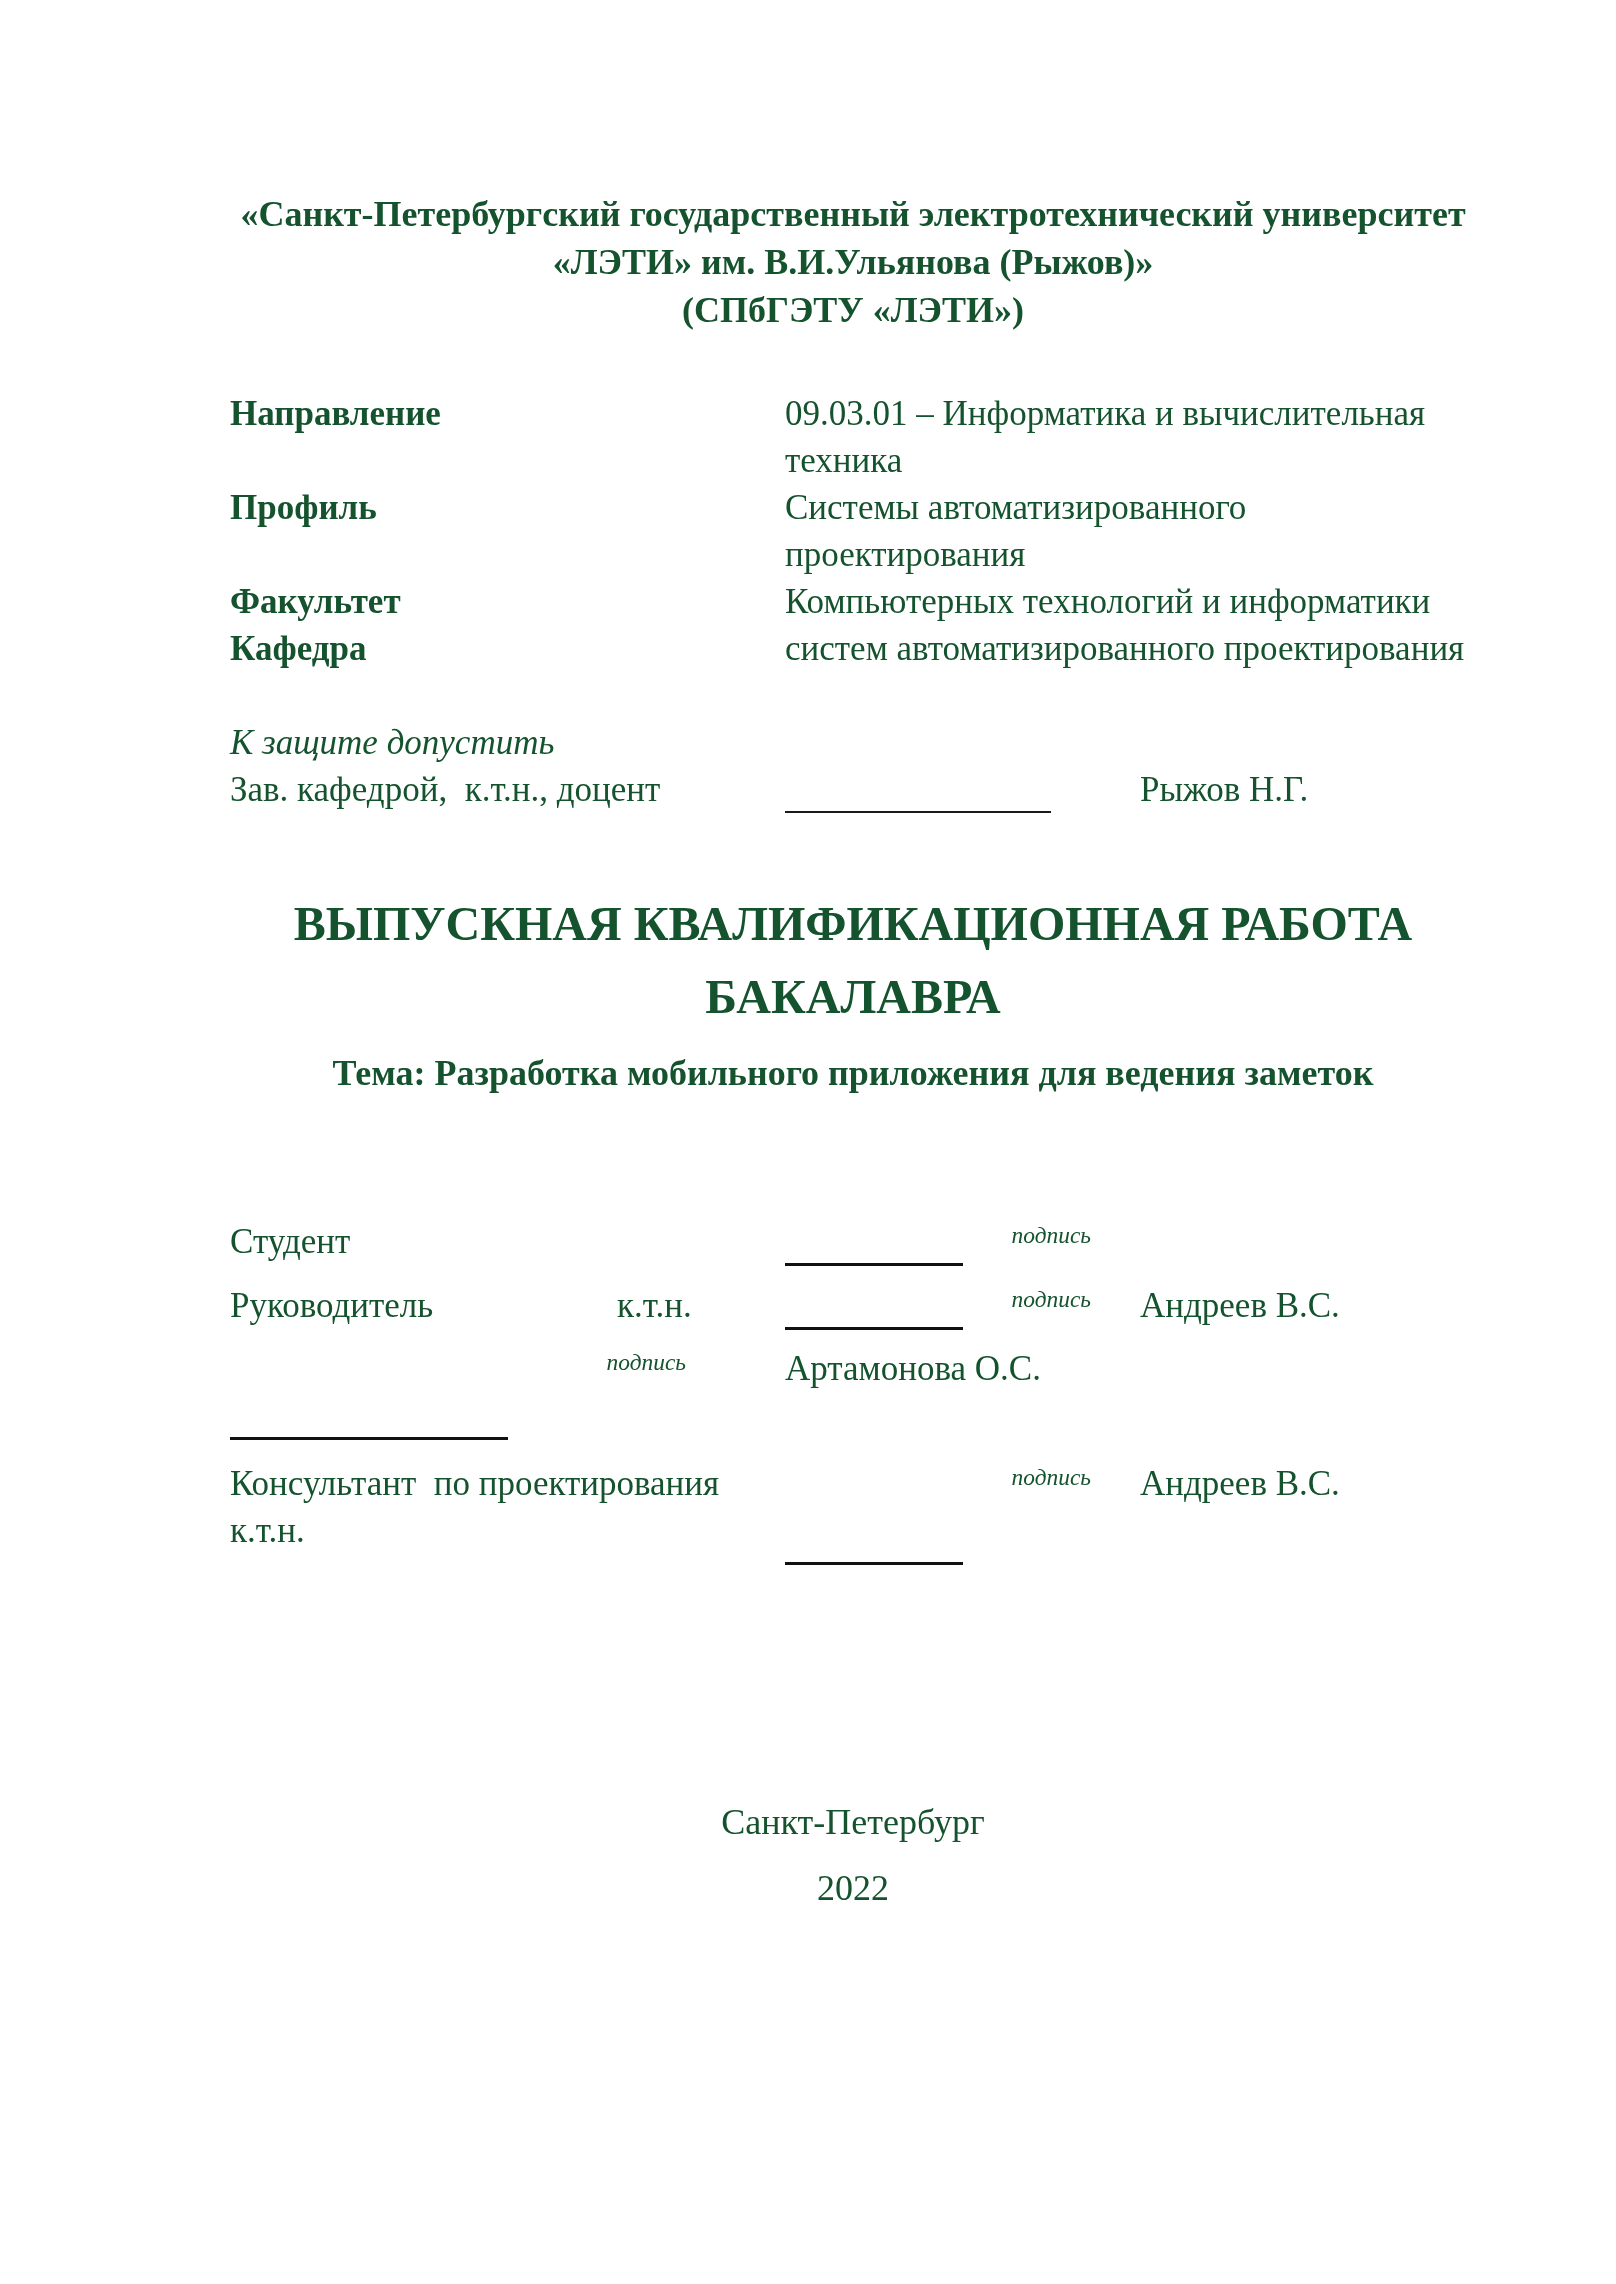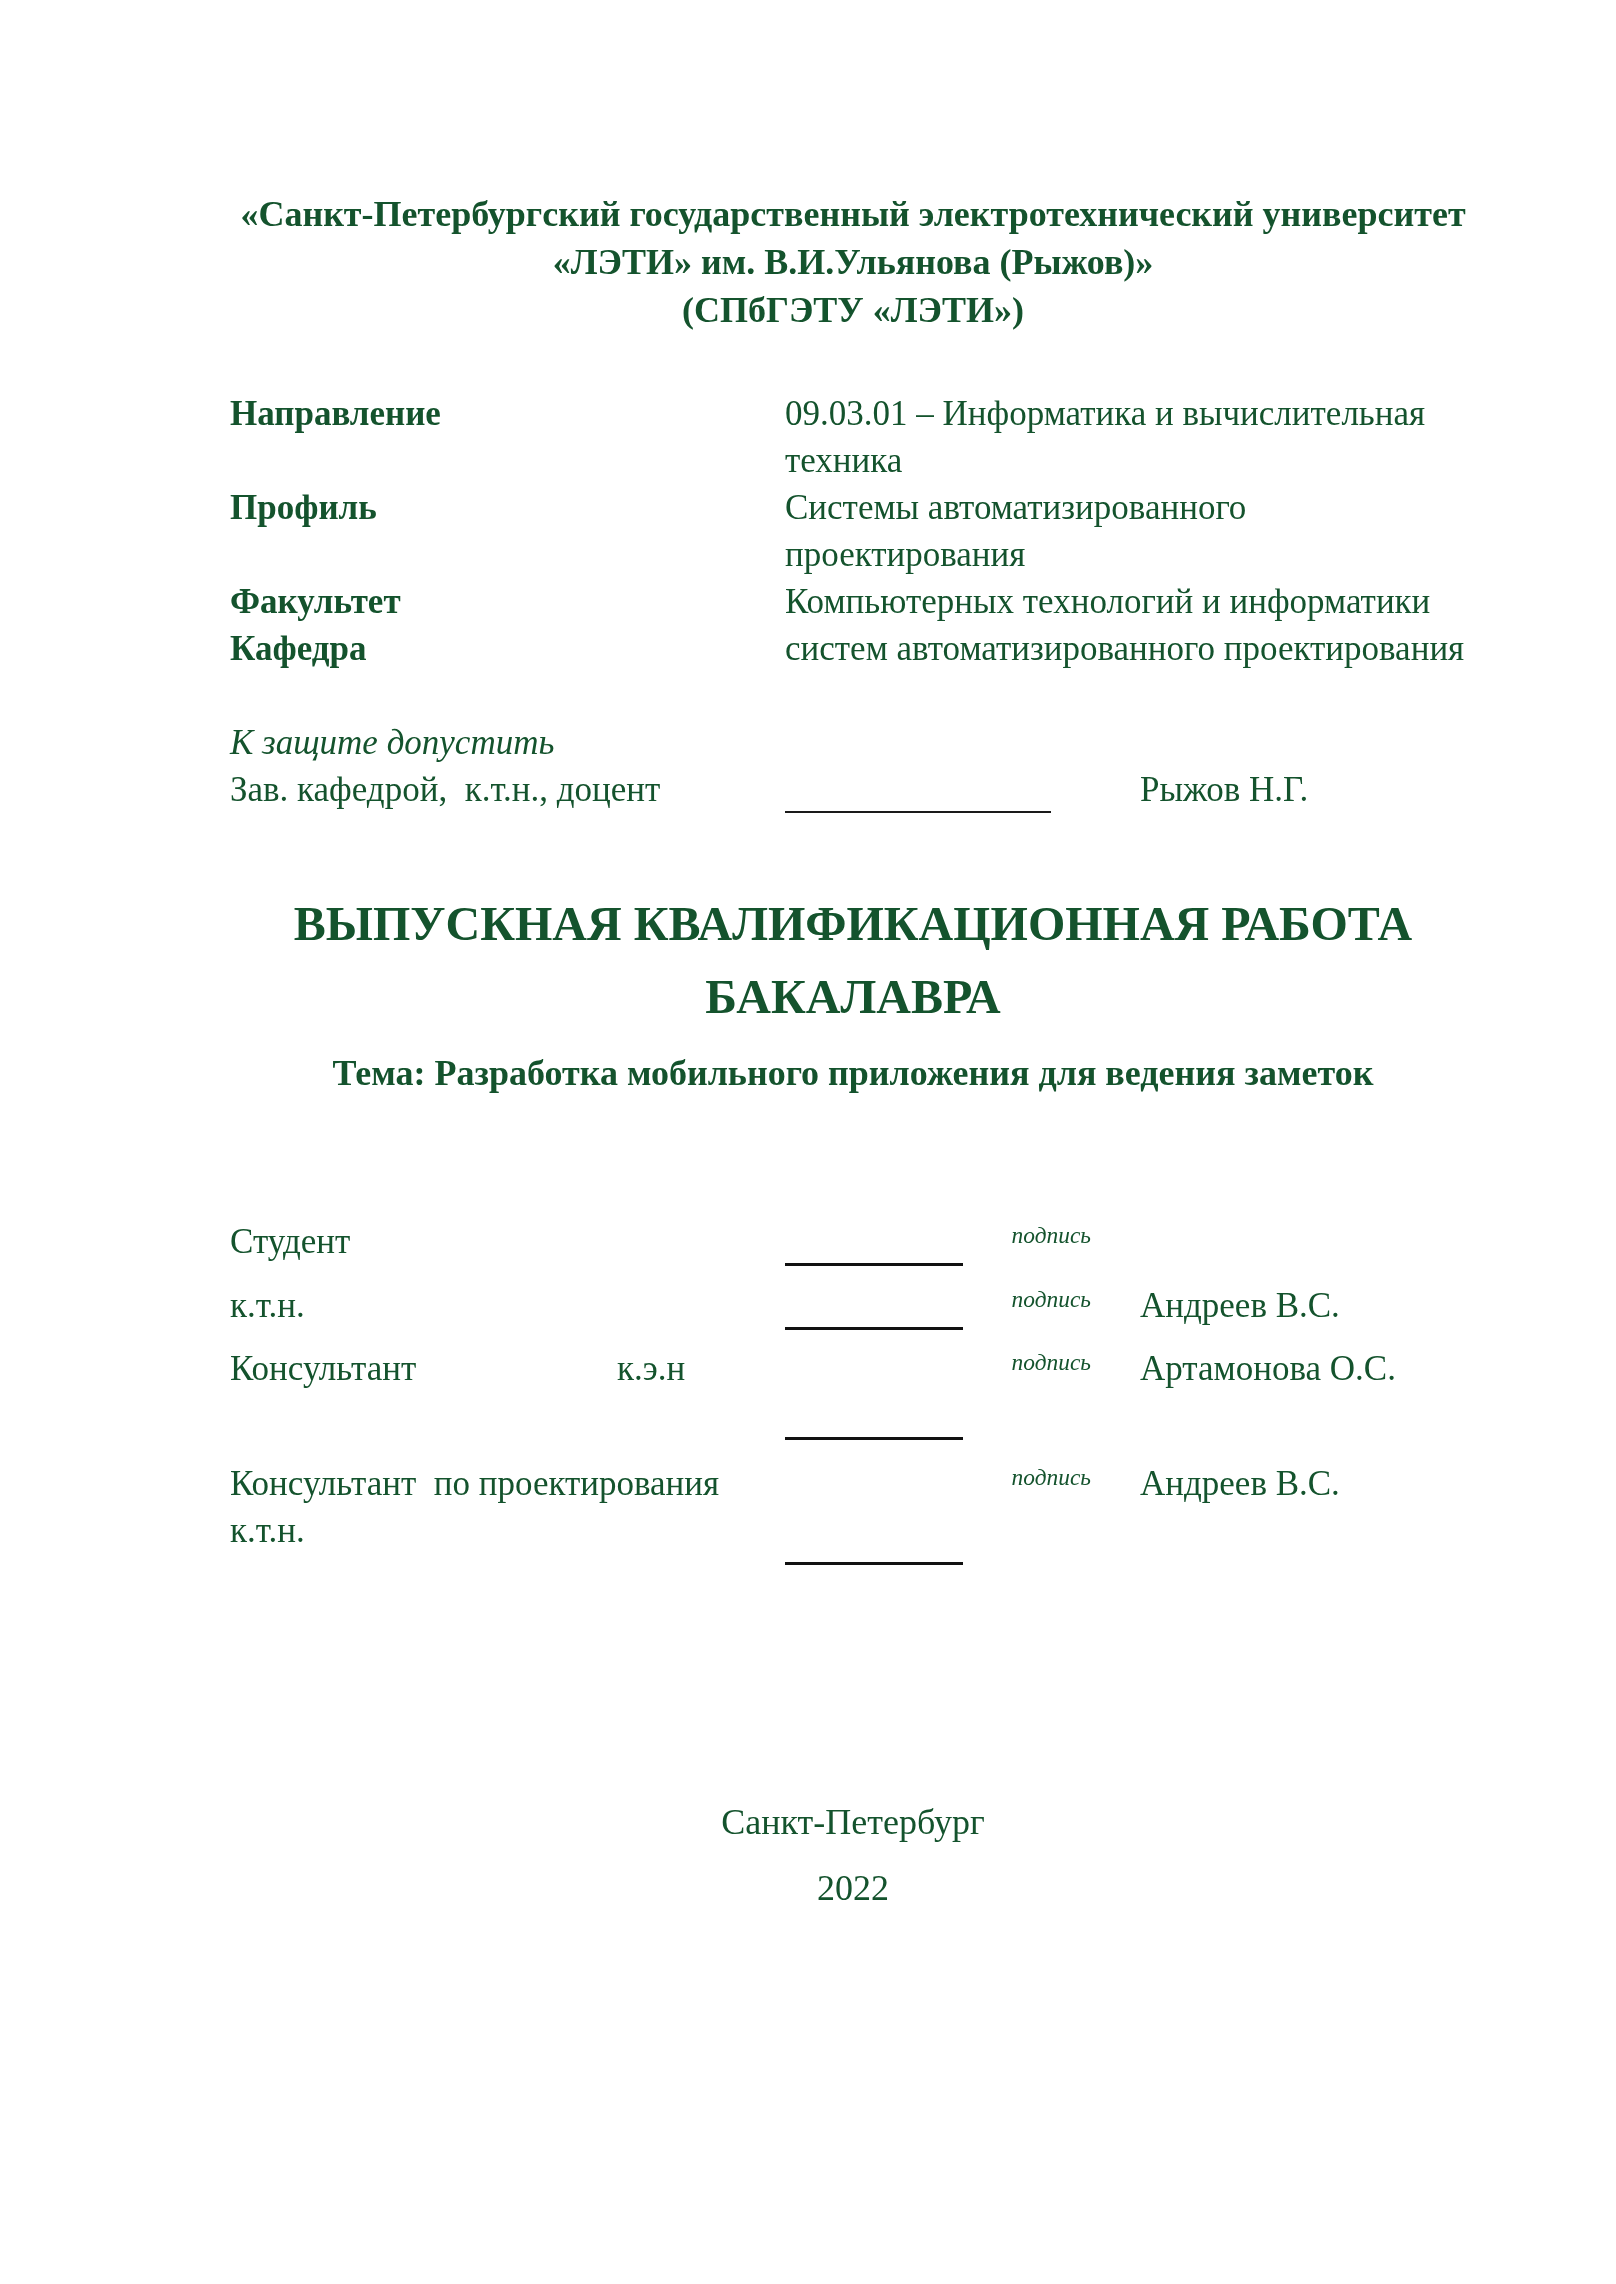--- a/index.html
+++ b/index.html
@@ -143,34 +143,31 @@
         <span class="role">Студент</span>
       </div>
       <div class="sig-linecell">
         <div class="sig-line"></div>
         <div class="sig-caption">подпись</div>
       </div>
     </div>
 
     <div class="sig-row">
       <div class="sig-labelcell">
+        <span class="role">Руководитель</span>
         <span>к.т.н.</span>
       </div>
       <div class="sig-linecell">
         <div class="sig-line"></div>
         <div class="sig-caption">подпись</div>
       </div>
       <div class="sig-namecell">Андреев В.С.</div>
     </div>
 
     <div class="sig-row">
-      <div class="sig-labelcell">
-        <span class="role">Консультант</span>
-        <span>к.э.н</span>
-      </div>
       <div class="sig-linecell">
         <div class="sig-line lower"></div>
         <div class="sig-caption">подпись</div>
       </div>
       <div class="sig-namecell">Артамонова О.С.</div>
     </div>
 
     <div class="sig-row" style="margin-top:19.5px;">
       <div class="sig-labelcell-2line">
         <div class="pre">Консультант  по проектирования</div>

